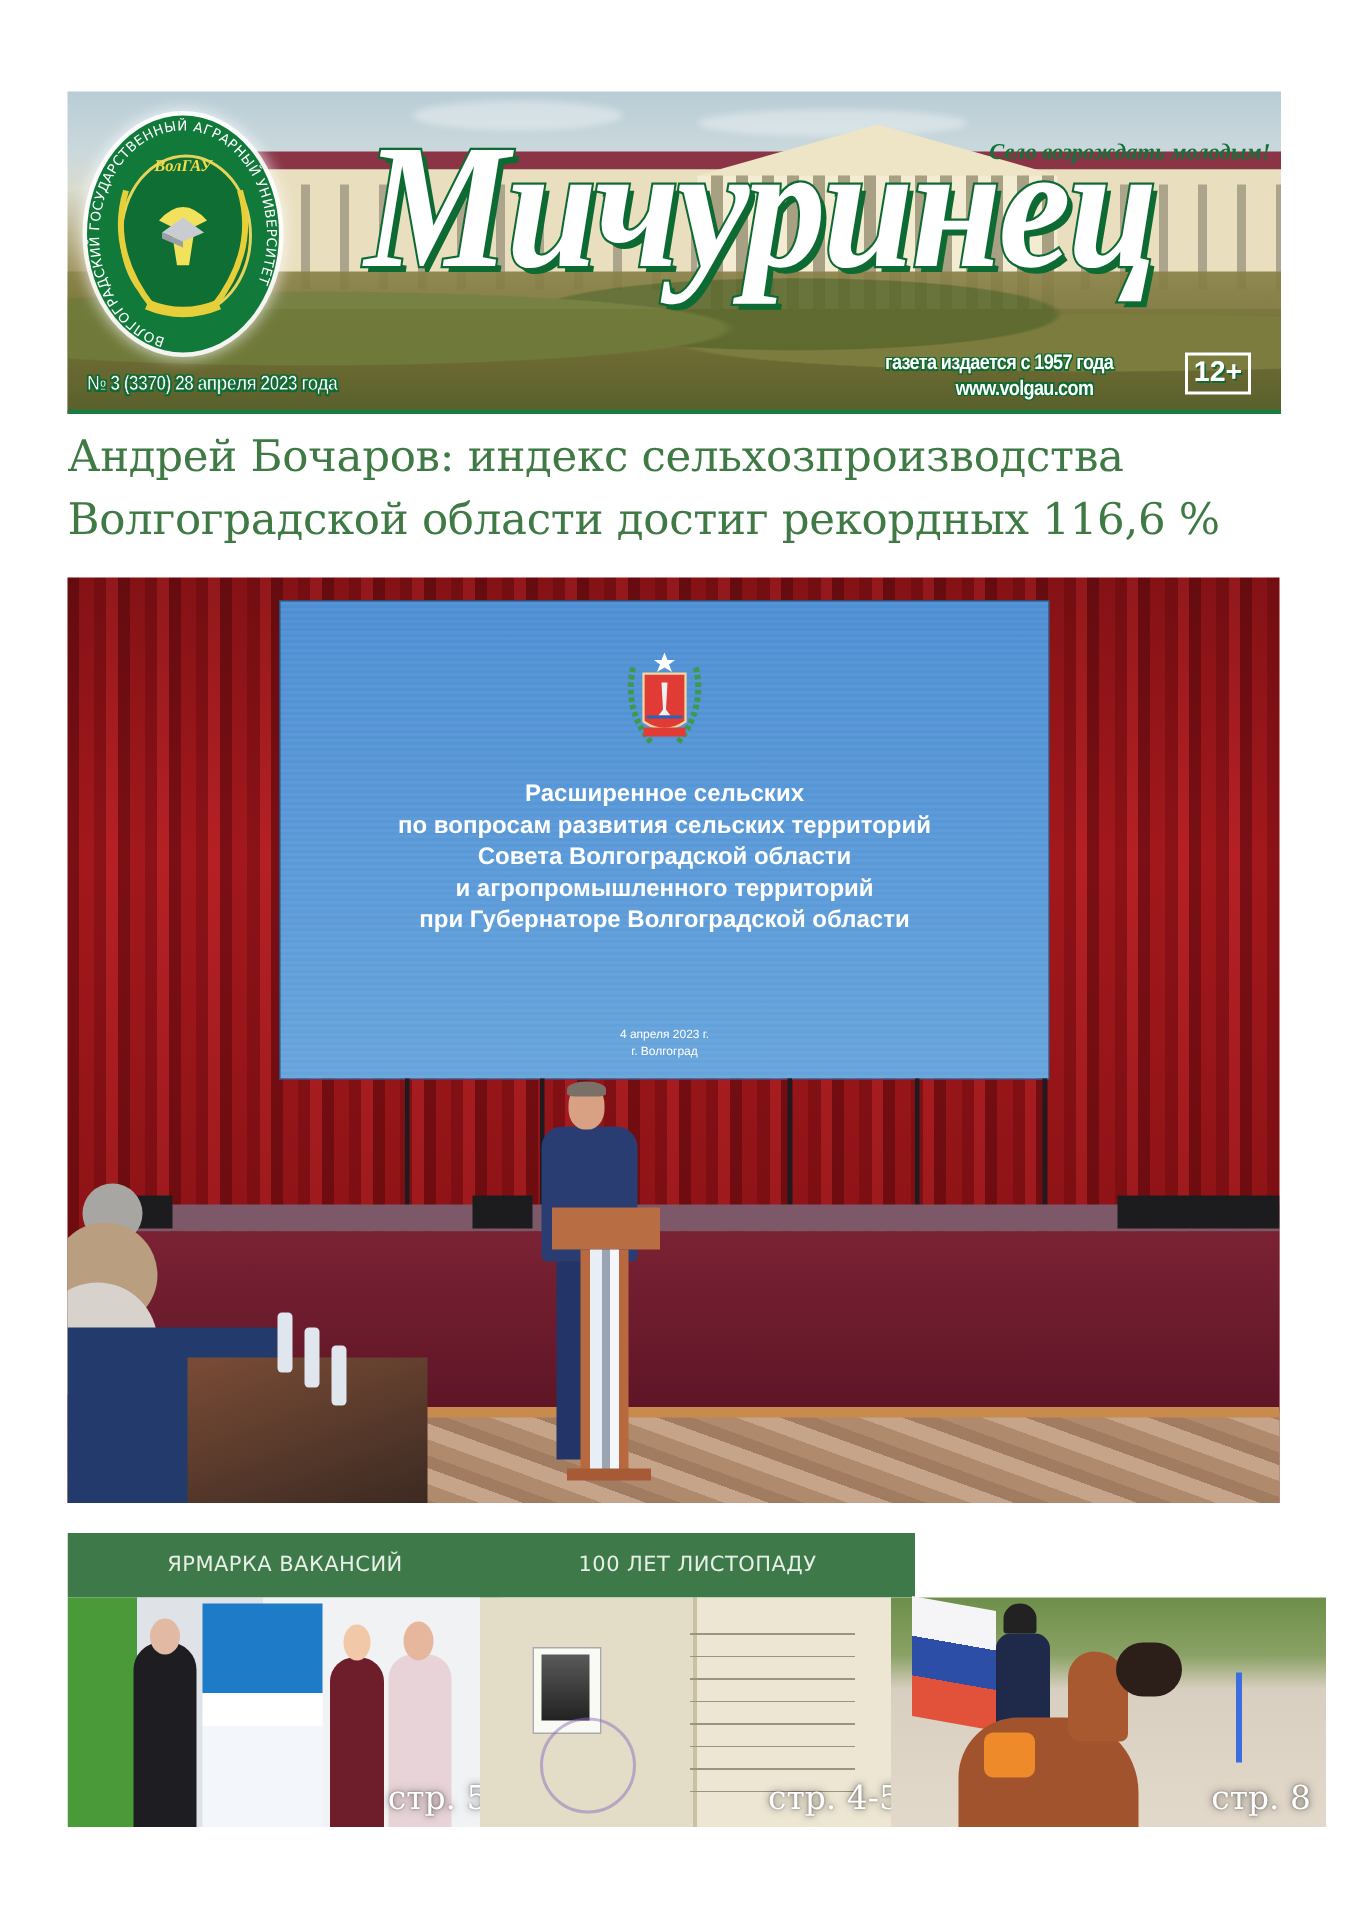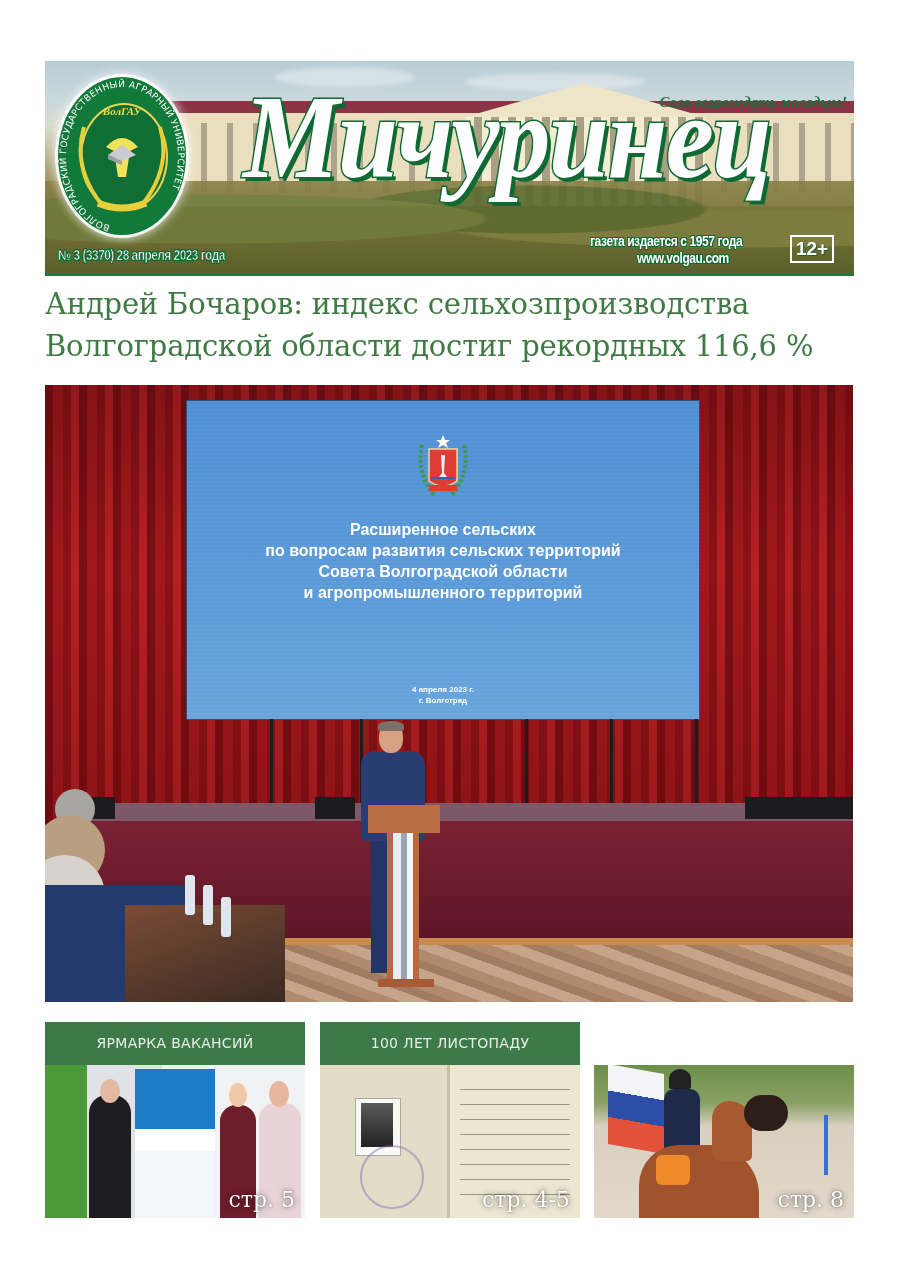--- a/index.html
+++ b/index.html
@@ -51,41 +51,41 @@
 
   
   .main-photo { position:absolute; left:45px; top:385px; width:808px; height:617px; overflow:hidden;
     background: repeating-linear-gradient(90deg, #7a0f14 0 8px, #a3181c 8px 18px, #8b1217 18px 26px, #b52024 26px 34px); }
   .curtain-shade { position:absolute; left:0; top:0; width:100%; height:100%; background:linear-gradient(180deg, rgba(40,0,0,0.25), rgba(0,0,0,0) 30%, rgba(60,0,0,0.2) 70%); }
   .screen { position:absolute; left:142px; top:16px; width:512px; height:318px; background:linear-gradient(180deg,#4e8fd3 0%, #5b9ad8 60%, #67a4dc 100%);
     color:#ffffff; text-align:center; box-shadow:0 0 0 1px #2b4f7a; }
   .screen-lines { position:absolute; left:0; top:0; width:100%; height:100%; background:repeating-linear-gradient(180deg, rgba(255,255,255,0.04) 0 2px, transparent 2px 4px); }
   .coat { position:absolute; left:229px; top:32px; width:54px; height:68px; }
   .screen-title { position:absolute; left:0; top:118px; width:100%; font-family:"Liberation Sans", sans-serif; font-weight:bold; font-size:16px; line-height:21px; }
-  .screen-date { position:absolute; left:0; top:283px; width:100%; font-weight:bold; font-size:8px; line-height:11px; }
+  .screen-date { position:absolute; left:0; top:283px; width:100%; font-weight:normal; font-size:8px; line-height:11px; }
   .screen-legs { position:absolute; top:334px; width:3px; height:90px; background:#1e1a20; }
   .stage-top { position:absolute; left:40px; top:418px; width:768px; height:18px; background:#7d5868; }
   .stage-front { position:absolute; left:40px; top:436px; width:768px; height:120px; background:linear-gradient(180deg,#7a2234,#5e1526); }
   .stage-trim { position:absolute; left:40px; top:553px; width:768px; height:8px; background:#c98a4e; }
   .floor { position:absolute; left:0; top:560px; width:100%; height:57px; background:repeating-linear-gradient(20deg,#b08a6d 0 10px,#c6a48a 10px 20px,#a27c60 20px 28px); }
   .speaker-box { position:absolute; top:412px; height:22px; background:#1c1c1e; }
   .speaker { position:absolute; left:298px; top:338px; width:100px; height:260px; }
   .speaker .head { position:absolute; left:36px; top:0; width:24px; height:30px; border-radius:45%; background:#d9a184; }
   .speaker .hair { position:absolute; left:35px; top:-2px; width:26px; height:10px; border-radius:50% 50% 20% 20%; background:#7a7068; }
   .speaker .body { position:absolute; left:18px; top:28px; width:64px; height:90px; background:#2a3d73; border-radius:14px 14px 4px 4px; }
   .speaker .legs { position:absolute; left:28px; top:118px; width:44px; height:132px; background:#233468; }
   .podium-top { position:absolute; left:323px; top:420px; width:72px; height:28px; background:#b86d42; }
   .podium-pole { position:absolute; left:342px; top:448px; width:32px; height:148px; background:linear-gradient(90deg,#b9693f 0 6px,#e8eef5 6px 14px,#9aa4b2 14px 20px,#f3f6fa 20px 26px,#b9693f 26px 32px); }
   .podium-base { position:absolute; left:333px; top:594px; width:56px; height:8px; background:#a65a36; }
   .audience { position:absolute; left:0; top:400px; width:240px; height:217px; }
   .audience .a { position:absolute; border-radius:50%; }
 
   
   .cards { position:absolute; left:45px; top:1022px; width:809px; height:196px; }
-  .card { position:absolute; top:0; width:260px; height:196px; overflow:hidden; }
+  .card { position:absolute; top:0; width:260px; height:196px; overflow:hidden;padding-left:30px; }
   .card-head { position:absolute; left:0; top:0; width:100%; height:43px; background:#3e7a49; color:#e7efe7; text-align:center;
     font-family:"DejaVu Sans", sans-serif; font-size:14px; line-height:43px; letter-spacing:0.3px; }
   .card-photo { position:absolute; left:0; top:43px; width:100%; height:153px; }
   .card-page { position:absolute; right:10px; bottom:6px; color:#ffffff; font-family:"DejaVu Serif", serif; font-size:22px; text-shadow:0 0 6px rgba(0,0,0,0.55), 0 0 2px rgba(0,0,0,0.4); }
 
   .c1 .card-photo { background:linear-gradient(90deg,#4a9a3a 0 16%, #dfe2e6 16% 45%, #f0f2f4 45% 100%); }
   .c2 .card-photo { background:linear-gradient(90deg,#e3dcc6 0 49%, #c9c0a6 49% 50%, #ece6d3 50% 100%); }
   .c3 .card-photo { background:linear-gradient(180deg,#6d8f4a 0%, #8aa164 25%, #d8cfc0 40%, #e2d9cb 100%); }
 </style>
 </head>
@@ -152,20 +152,21 @@
       <path d="M13,16 L41,16 L41,48 Q27,58 13,48 Z" fill="#e03b34" stroke="#f1d8a0" stroke-width="1.5"></path>
       <path d="M25,22 L29,22 L28,40 L31,44 L23,44 L26,40 Z" fill="#f1f1f1"></path>
       <rect x="15" y="44" width="24" height="2" fill="#2d63b5"></rect>
       <rect x="13" y="52" width="28" height="6" fill="#e03b34"></rect>
     </svg>
     <div class="screen-title">
       <div>Расширенное сельских</div>
       <div>по вопросам развития сельских территорий</div>
       <div>Совета Волгоградской области</div>
       <div>и агропромышленного территорий</div>
+      <div>при Губернаторе Волгоградской области</div>
     </div>
     <div class="screen-date">
       <div>4 апреля 2023 г.</div>
       <div>г. Волгоград</div>
     </div>
   </div>
 
   <div class="screen-legs" style="left:225px"></div>
   <div class="screen-legs" style="left:315px"></div>
   <div class="screen-legs" style="left:480px"></div>

